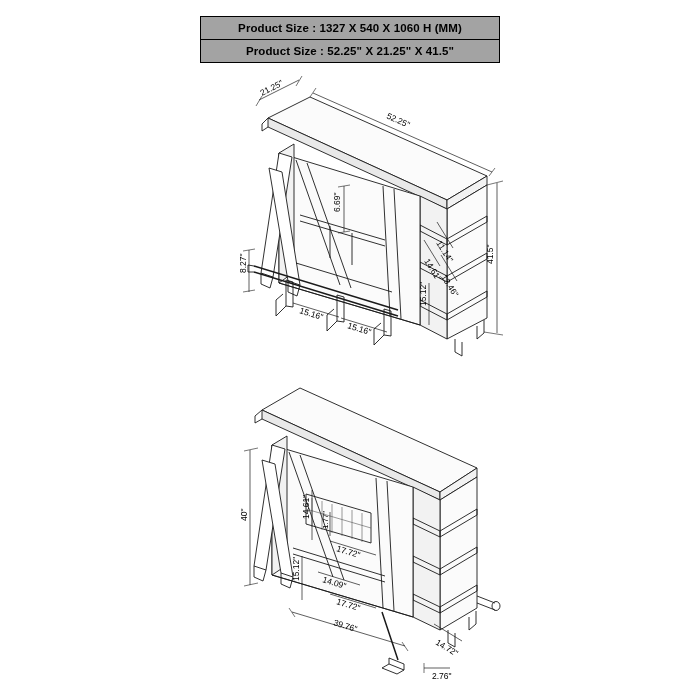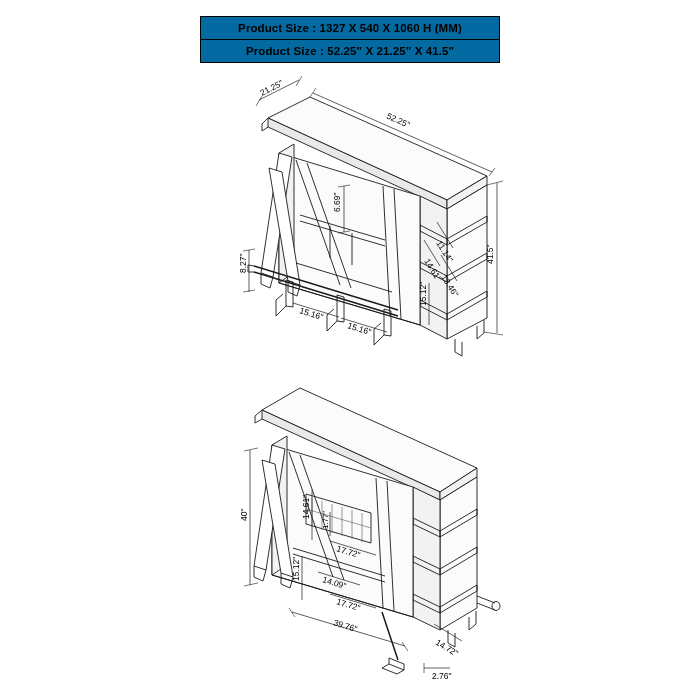--- a/index.html
+++ b/index.html
@@ -22,21 +22,21 @@
   }
 
   
   .spec-table {
     position: absolute;
     left: 200px;
     top: 16px;
     width: 300px;
     border: 1.5px solid #000;
     box-sizing: border-box;
-    background: #0369a1;
+    background: #a3a3a3;
   }
   .spec-row {
     height: 22px;
     line-height: 22px;
     text-align: center;
     font-size: 11.5px;
     font-weight: bold;
     letter-spacing: 0.1px;
     white-space: nowrap;
   }

